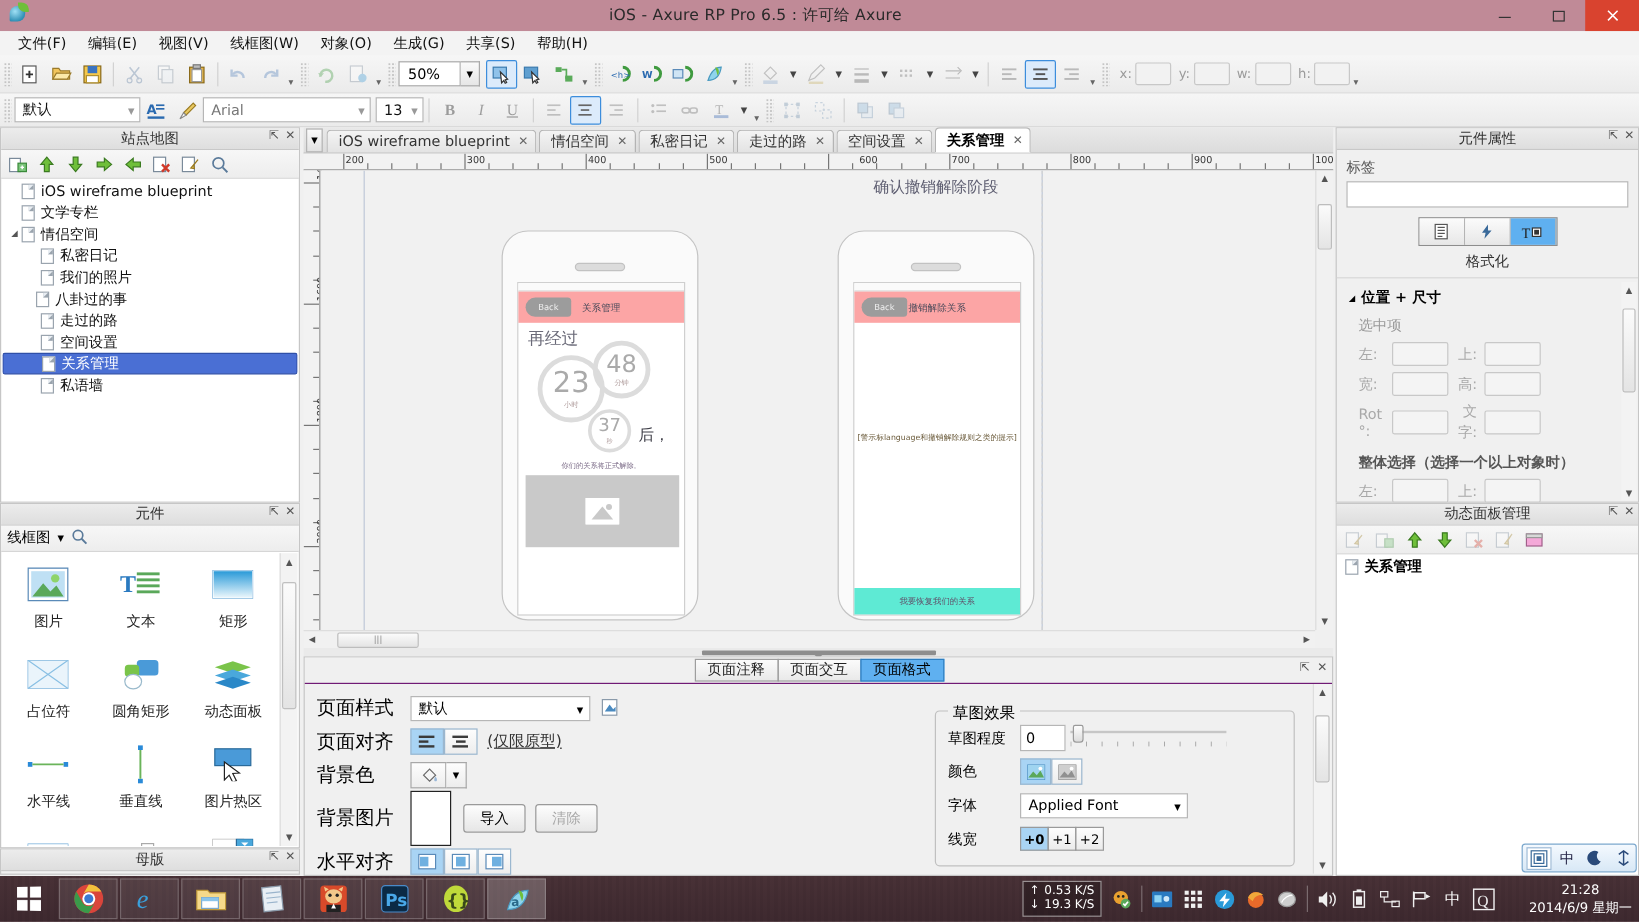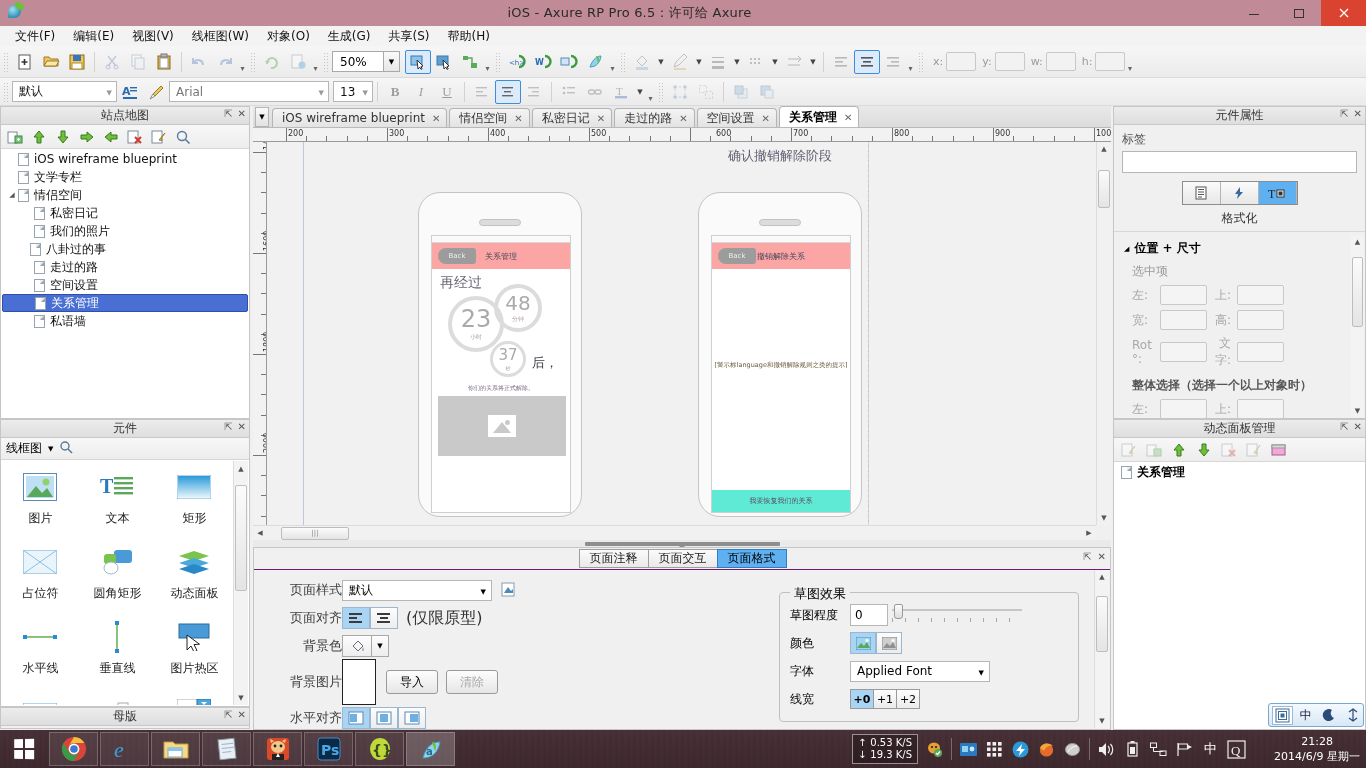--- a/index.html
+++ b/index.html
@@ -175,28 +175,28 @@
   .botpanel{ position:absolute;left:253px;top:547px;width:858px;height:183px;
     background:#f0f0f0;border:1px solid #c6c6c6;}
   .bp-tabs{ height:22px;display:flex;align-items:center;justify-content:center;gap:0px;position:relative;
     border-bottom:1px solid #701a75;background:#f0f0f0;}
   .bp-tab{ height:19px;padding:0 10px;display:flex;align-items:center;font-size:12px;
     border:1px solid #9e9e9e;background:linear-gradient(#fbfbfb,#e9e9e9);margin-right:-1px;color:#222;}
   .bp-tab.active{ background:#5fb0f0;color:#000;border-color:#2f7fc0;}
   .bp-ph{ position:absolute;right:4px;top:3px;display:flex;gap:6px;font-size:10px;color:#555;}
   .fml{ position:absolute;left:10px;top:28px;width:520px;}
   .frow{ height:28px;display:flex;align-items:center;}
-  .flabel{ width:78px;font-size:13px;color:#404040;text-align:right;}
+  .flabel{ width:78px;font-size:16px;color:#000000;}
   .fcombo{ width:150px;height:21px;border:1px solid #b6b6b6;background:#fff;display:flex;align-items:center;
     padding-left:6px;font-size:12px;position:relative;}
   .fcombo .ca{ position:absolute;right:5px;top:7px;font-size:7px;}
   .segbtn{ width:28px;height:22px;border:1px solid #9bb7cf;display:flex;align-items:center;justify-content:center;}
   .segbtn.on{ background:#a9d4f4;}
   .segbtn.off{ background:linear-gradient(#fdfdfd,#ededed);}
-  .hint{ font-size:16px;color:#333;margin-left:8px;}
+  .hint{ font-size:13px;color:#333;margin-left:8px;text-decoration:underline;}
   .swatch{ width:34px;height:46px;border:1px solid #222;background:#fff;}
   .pbtn{ width:52px;height:24px;border:1px solid #9a9a9a;border-radius:3px;
     background:linear-gradient(#fdfdfd,#e6e6e6);display:flex;align-items:center;justify-content:center;font-size:12px;}
   .pbtn.dis{ color:#a8a8a8; }
   .fieldset{ position:absolute;left:525px;top:44px;width:300px;height:130px;
     border:1px solid #c0c0c0;border-radius:4px;}
   .fslegend{ position:absolute;left:10px;top:-8px;background:#f0f0f0;padding:0 4px;font-size:13px;}
   .fsrow{ height:28px;display:flex;align-items:center;padding-left:10px;}
   .fslabel{ width:60px;font-size:12px;}
   .tinybox{ width:35px;height:22px;border:1px solid #b6b6b6;background:#fff;font-size:12px;padding-left:4px;
@@ -530,21 +530,21 @@
           <rect x="9" y="7" width="7" height="1.4" fill="#2a6ab0"></rect>
           <rect x="2" y="14" width="14" height="2" fill="#2a6ab0"></rect>
         </svg>
     </div>
     <div class="tbtn">
       <svg width="18" height="18">
           <path d="M14 3l-8 8 2 2 8-8z" fill="#e8c860" stroke="#9a7a20"></path>
           <path d="M6 11l-3 5 5-3z" fill="#fff" stroke="#888"></path>
         </svg>
     </div>
-    <div class="combo" style="width:160px">
+    <div class="combo" style="width:140px">
       <span>Arial</span>
         <span class="ca">▼</span>
     </div>
     <div style="width:4px"></div>
     <div class="combo" style="width:40px">
       <span style="color:#111">13</span>
         <span class="ca">▼</span>
     </div>
     <div class="tsep"></div>
     <div class="tbtn dis">

